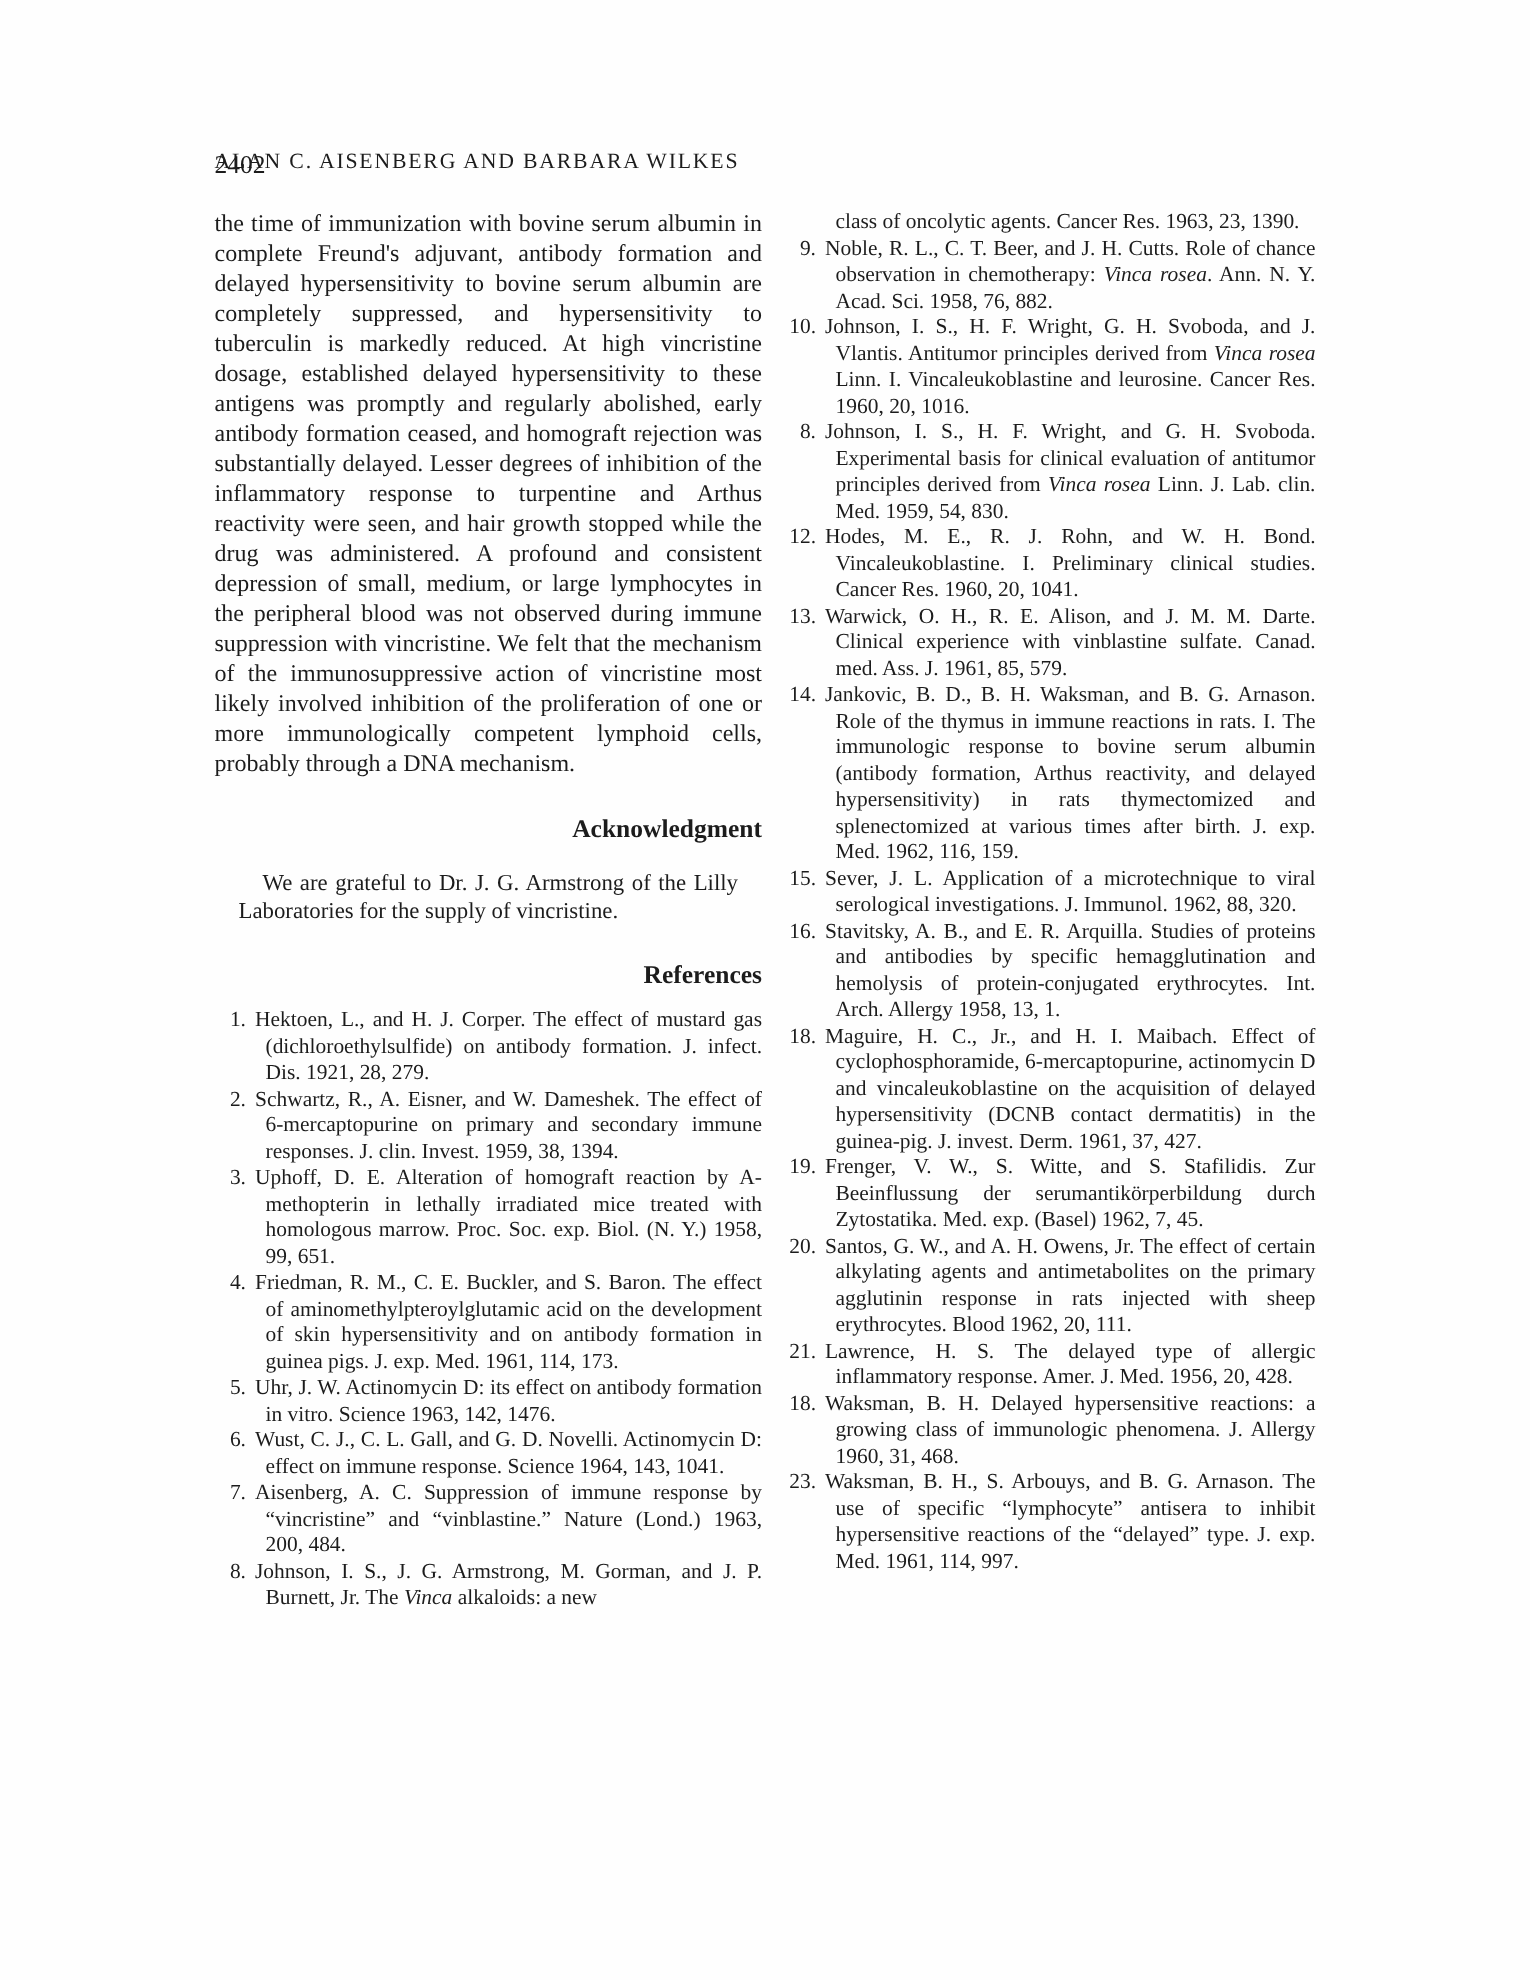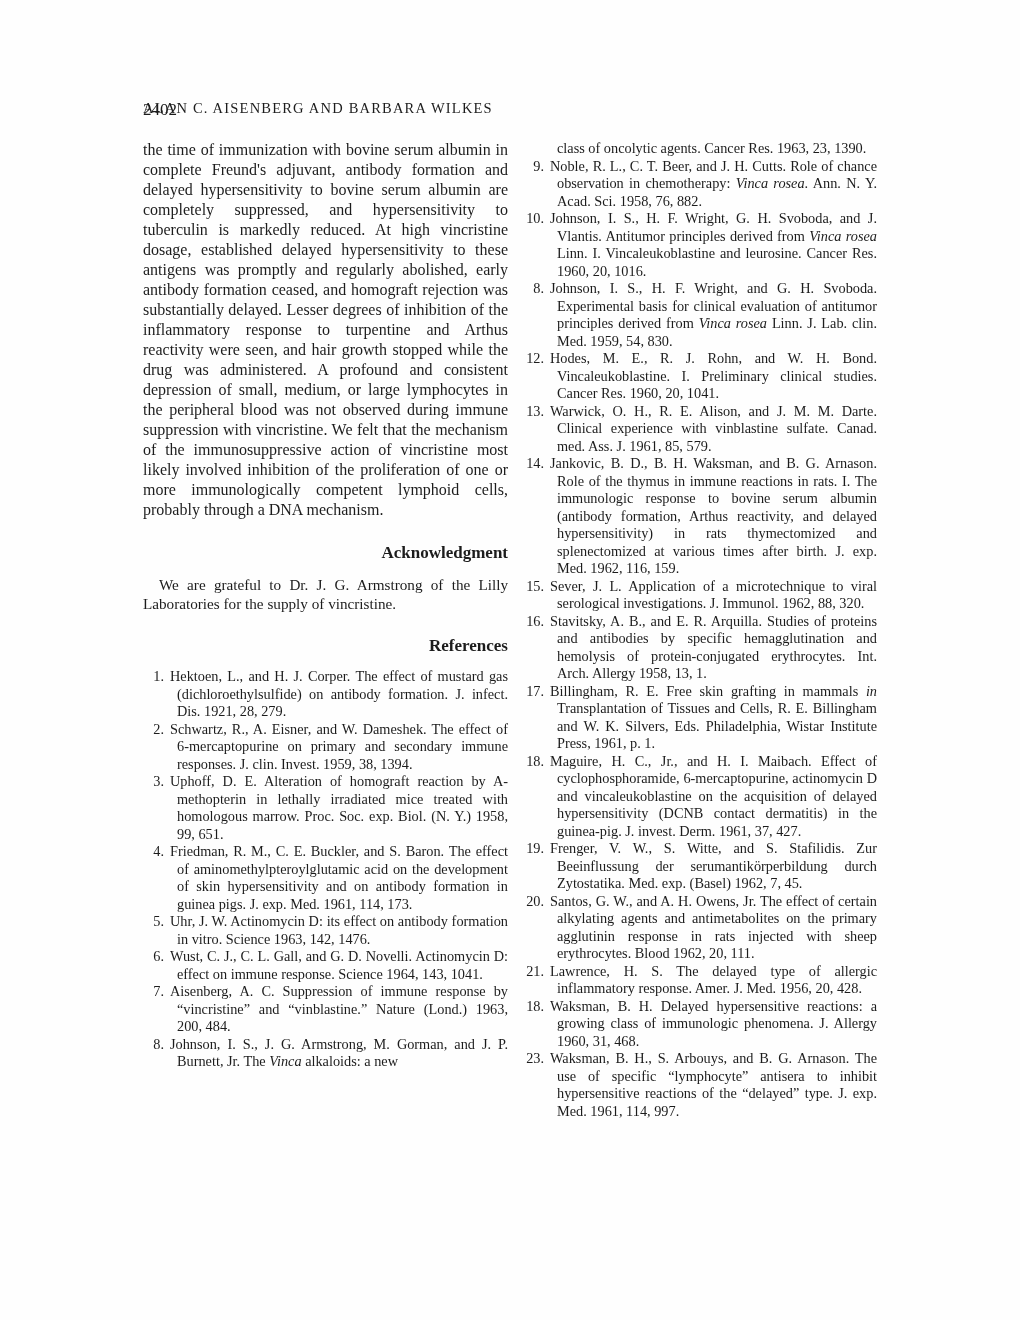--- a/index.html
+++ b/index.html
@@ -41,21 +41,21 @@
     line-height: 20px;
     text-align: justify;
   }
   .section-heading {
     margin: 23px 0 12px 0;
     font-size: 17px;
     font-weight: bold;
     text-align: right;
   }
   .ack-par {
-    margin: 0;
+    margin: 16px;
     font-size: 15.2px;
     line-height: 19px;
     text-align: justify;
     text-indent: 16px;
   }
   .ref {
     font-size: 14.3px;
     line-height: 17.5px;
     text-align: justify;
     padding-left: 34px;
@@ -102,21 +102,20 @@
       <div id="refs-right">
           <div class="ref ref-cont"><span>class of oncolytic agents.  Cancer Res. 1963, <b>23</b>, 1390.</span></div>
           <div class="ref"><span class="ref-num">9.</span><span>Noble, R. L., C. T. Beer, and J. H. Cutts.  Role of chance observation in chemotherapy: <i>Vinca rosea</i>.  Ann. N. Y. Acad. Sci. 1958, <b>76</b>, 882.</span></div>
           <div class="ref"><span class="ref-num">10.</span><span>Johnson, I. S., H. F. Wright, G. H. Svoboda, and J. Vlantis.  Antitumor principles derived from <i>Vinca rosea</i> Linn.  I. Vincaleukoblastine and leurosine.  Cancer Res. 1960, <b>20</b>, 1016.</span></div>
           <div class="ref"><span class="ref-num">8.</span><span>Johnson, I. S., H. F. Wright, and G. H. Svoboda.  Experimental basis for clinical evaluation of antitumor principles derived from <i>Vinca rosea</i> Linn.  J. Lab. clin. Med. 1959, <b>54</b>, 830.</span></div>
           <div class="ref"><span class="ref-num">12.</span><span>Hodes, M. E., R. J. Rohn, and W. H. Bond.  Vincaleukoblastine.  I. Preliminary clinical studies.  Cancer Res. 1960, <b>20</b>, 1041.</span></div>
           <div class="ref"><span class="ref-num">13.</span><span>Warwick, O. H., R. E. Alison, and J. M. M. Darte.  Clinical experience with vinblastine sulfate.  Canad. med. Ass. J. 1961, <b>85</b>, 579.</span></div>
           <div class="ref"><span class="ref-num">14.</span><span>Jankovic, B. D., B. H. Waksman, and B. G. Arnason.  Role of the thymus in immune reactions in rats.  I. The immunologic response to bovine serum albumin (antibody formation, Arthus reactivity, and delayed hypersensitivity) in rats thymectomized and splenectomized at various times after birth.  J. exp. Med. 1962, <b>116</b>, 159.</span></div>
           <div class="ref"><span class="ref-num">15.</span><span>Sever, J. L.  Application of a microtechnique to viral serological investigations.  J. Immunol. 1962, <b>88</b>, 320.</span></div>
           <div class="ref"><span class="ref-num">16.</span><span>Stavitsky, A. B., and E. R. Arquilla.  Studies of proteins and antibodies by specific hemagglutination and hemolysis of protein-conjugated erythrocytes.  Int. Arch. Allergy 1958, <b>13</b>, 1.</span></div>
-          <div class="ref"><span class="ref-num">17.</span><span>Billingham, R. E.  Free skin grafting in mammals <i>in</i> Transplantation of Tissues and Cells, R. E. Billingham and W. K. Silvers, Eds.  Philadelphia, Wistar Institute Press, 1961, p. 1.</span></div>
           <div class="ref"><span class="ref-num">18.</span><span>Maguire, H. C., Jr., and H. I. Maibach.  Effect of cyclophosphoramide, 6-mercaptopurine, actinomycin D and vincaleukoblastine on the acquisition of delayed hypersensitivity (DCNB contact dermatitis) in the guinea-pig.  J. invest. Derm. 1961, <b>37</b>, 427.</span></div>
           <div class="ref"><span class="ref-num">19.</span><span>Frenger, V. W., S. Witte, and S. Stafilidis.  Zur Beeinflussung der serumantikörperbildung durch Zytostatika.  Med. exp. (Basel) 1962, <b>7</b>, 45.</span></div>
           <div class="ref"><span class="ref-num">20.</span><span>Santos, G. W., and A. H. Owens, Jr.  The effect of certain alkylating agents and antimetabolites on the primary agglutinin response in rats injected with sheep erythrocytes.  Blood 1962, <b>20</b>, 111.</span></div>
           <div class="ref"><span class="ref-num">21.</span><span>Lawrence, H. S.  The delayed type of allergic inflammatory response.  Amer. J. Med. 1956, <b>20</b>, 428.</span></div>
           <div class="ref"><span class="ref-num">18.</span><span>Waksman, B. H.  Delayed hypersensitive reactions: a growing class of immunologic phenomena.  J. Allergy 1960, <b>31</b>, 468.</span></div>
           <div class="ref"><span class="ref-num">23.</span><span>Waksman, B. H., S. Arbouys, and B. G. Arnason.  The use of specific “lymphocyte” antisera to inhibit hypersensitive reactions of the “delayed” type.  J. exp. Med. 1961, <b>114</b>, 997.</span></div>
         </div>
     </div>
   </div>
 </div>

